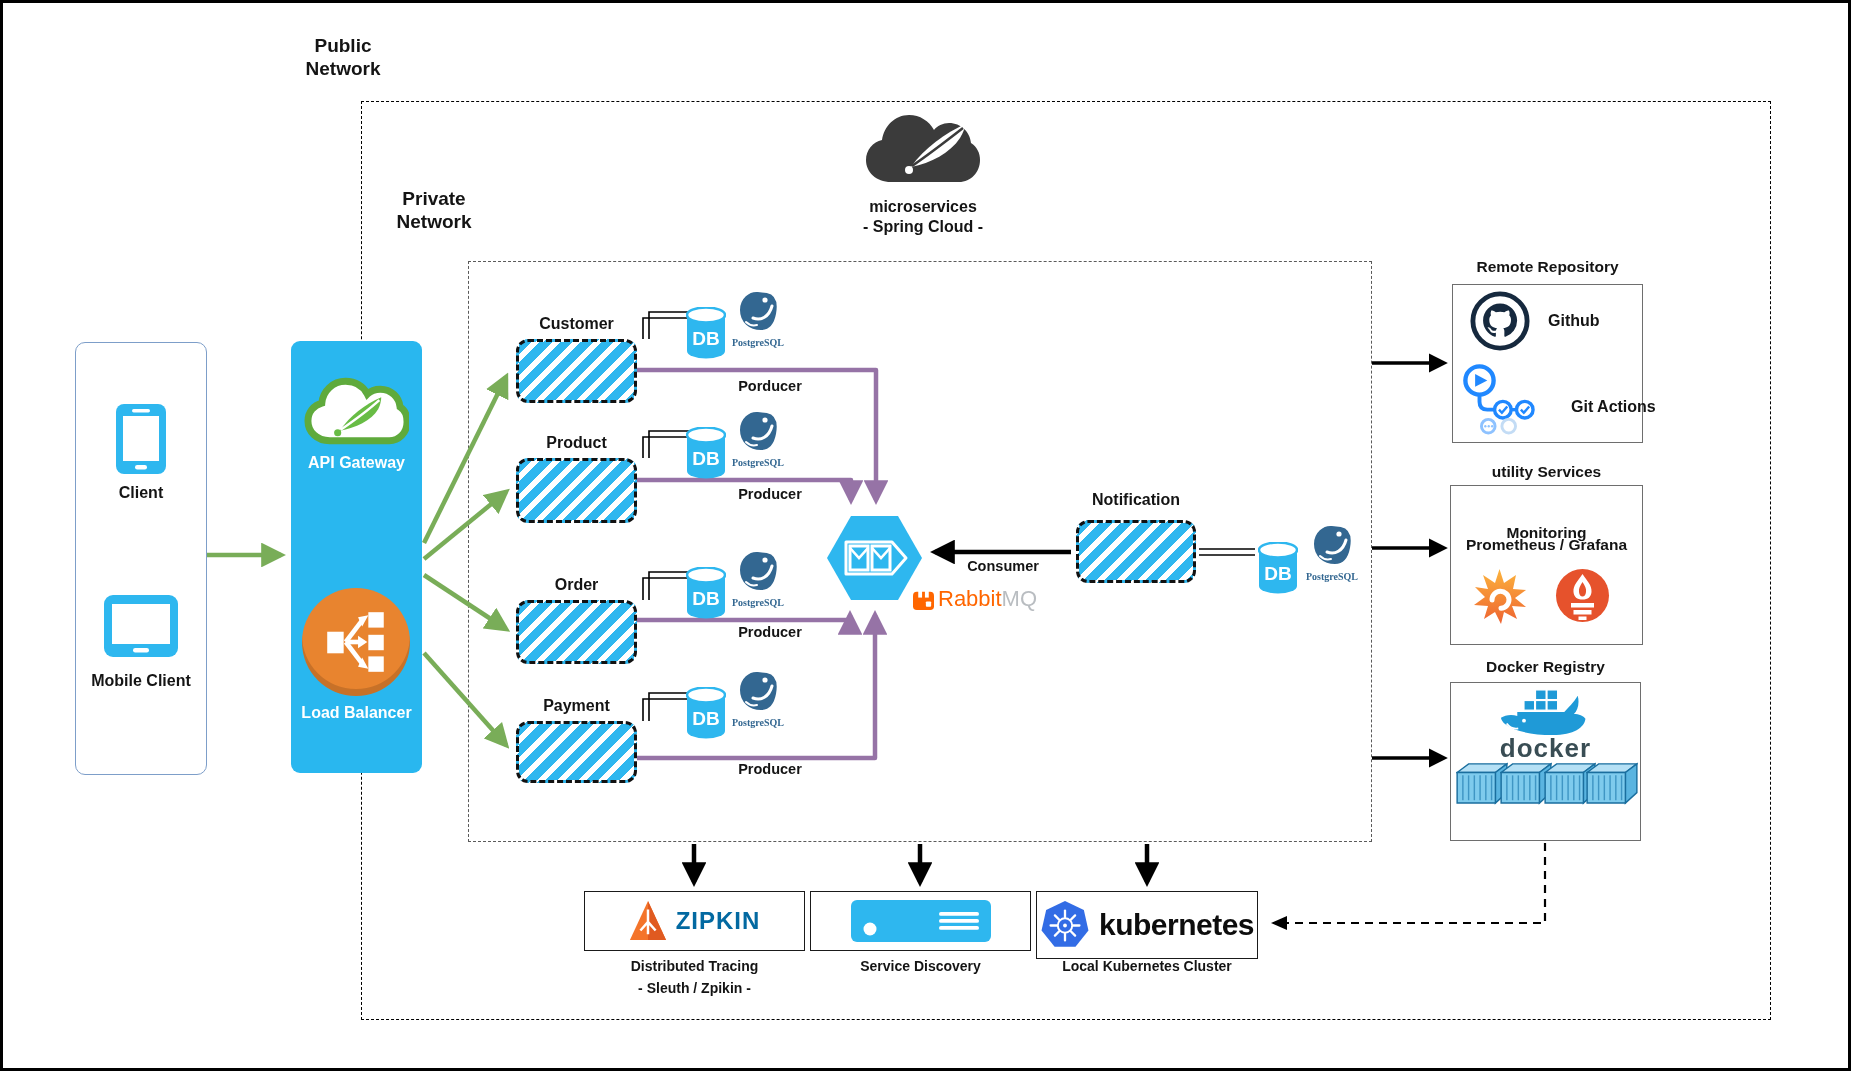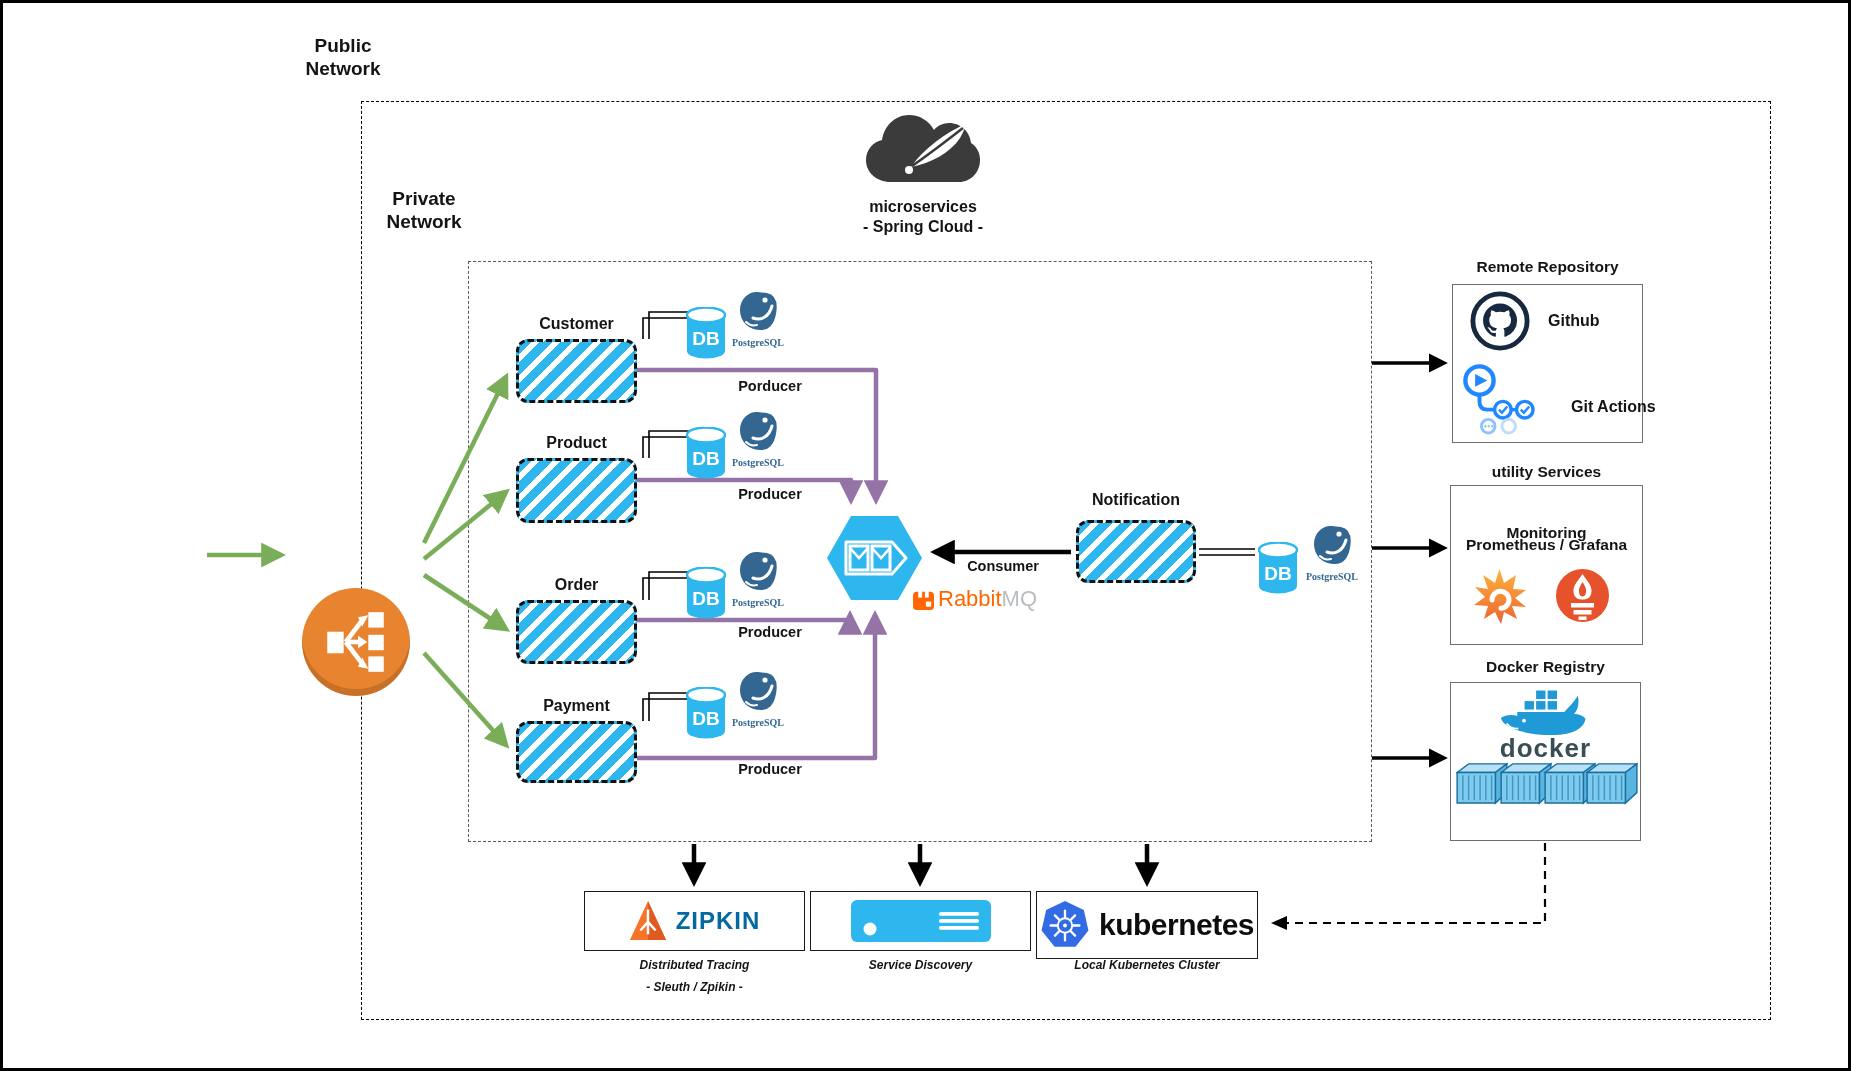--- a/index.html
+++ b/index.html
@@ -19,21 +19,21 @@
   .svc-box{position:absolute;left:513px;width:121px;border:3px dashed #111;border-radius:12px;background:repeating-linear-gradient(135deg,#2eb7ef 0 9px,#ffffff 9px 14.5px);box-sizing:border-box;}
   .svc-lbl{width:121px;left:513px;}
   .db{position:absolute;width:40px;height:52px;margin-top:16px;}
   .db-label{position:absolute;left:0;top:21px;width:100%;text-align:center;color:#fff;font-weight:bold;font-size:19px;}
   .pg{position:absolute;width:58px;text-align:center;}
   .pg-name{font-size:10px;font-weight:600;color:#336791;margin-top:-1px;font-family:Liberation Serif, serif;}
   .prod-lbl{left:720px;width:94px;font-size:14.5px;text-align:center;}
   .titlebox{font-size:15.5px;}
   .outbox{position:absolute;background:#fff;border:1.6px solid #6e6e6e;box-sizing:border-box;}
   .botbox{position:absolute;background:#fff;border:1.6px solid #1a1a1a;box-sizing:border-box;display:flex;align-items:center;justify-content:center;gap:9px;}
-  .cap{font-size:12px;font-style:italic;}
+  .cap{font-size:14px;}
   .zipkin-word{font-size:24px;font-weight:800;letter-spacing:1px;color:#0369a1;}
   .k8s-word{font-size:30px;font-weight:bold;color:#0d0d0d;letter-spacing:-0.5px;}
   .docker-word{font-size:26px;font-weight:bold;color:#394d54;letter-spacing:1px;}
   .rabbit-row{position:absolute;left:910px;top:583px;display:flex;align-items:center;gap:4px;}
   .rabbit-word{font-size:22px;font-weight:normal;}
   .rabbit-word .r{color:#ff6600;}
   .rabbit-word .mq{color:#b9bdc1;}
   .hdr-title{font-size:16px;}
   svg.wires{position:absolute;left:0;top:0;pointer-events:none;}
   .icon{display:inline-block;line-height:0;}
@@ -194,21 +194,21 @@
         </g>
         <circle cx="26" cy="26.5" r="2" fill="#fff"></circle>
       </symbol>
     </defs>
   </svg>
 
   <div class="netbox" style="left:358px;top:98px;width:1408px;height:917px;"></div>
   <div class="netbox gray" style="left:465px;top:258px;width:902px;height:579px;"></div>
   <div class="lbl netlbl ctr pre" style="left:290px;top:31px;width:100px;">Public
 Network</div>
-  <div class="lbl netlbl ctr pre" style="left:373px;top:184px;width:96px;">Private
+  <div class="lbl netlbl ctr pre" style="left:383px;top:184px;width:96px;">Private
 Network</div>
 
   <svg class="wires" width="1851" height="1071" viewBox="0 0 1851 1071">
     <defs>
       <marker id="aG" viewBox="0 0 10 10" refX="8" refY="5" markerWidth="5.5" markerHeight="5.5" orient="auto">
           <path d="M0,0 L10,5 L0,10 Z" fill="#79ad58"></path>
         </marker>
       <marker id="aP" viewBox="0 0 10 10" refX="8" refY="5" markerWidth="5.5" markerHeight="5.5" orient="auto">
           <path d="M0,0 L10,5 L0,10 Z" fill="#9673a6"></path>
         </marker>
@@ -260,21 +260,38 @@
         <path d="M1252,552 H1196"></path>
     </g>
   </svg>
 
   <span class="icon abs" style="left:858px;top:101px;"><svg width="124" height="86">
         <use href="#sym-cloud-dark"></use>
       </svg></span>
   <div class="lbl ctr hdr-title" style="left:820px;top:194px;width:200px;">microservices</div>
   <div class="lbl ctr hdr-title" style="left:820px;top:214px;width:200px;">- Spring Cloud -</div>
 
-
+  <div class="client-group">
+    <span class="icon abs" style="left:37px;top:60px;"><svg width="56" height="72">
+          <use href="#sym-phone"></use>
+        </svg></span>
+    <div class="lbl ctr" style="left:0;top:140px;width:130px;">Client</div>
+    <span class="icon abs" style="left:27px;top:250px;"><svg width="76" height="66">
+          <use href="#sym-tablet"></use>
+        </svg></span>
+    <div class="lbl ctr" style="left:0;top:328px;width:130px;">Mobile Client</div>
+  </div>
+
+  <div class="gw-box">
+    <span class="icon abs" style="left:13px;top:32px;"><svg width="105" height="76">
+          <use href="#sym-cloud-green"></use>
+        </svg></span>
+    <div class="lbl ctr gw-lbl" style="left:0;top:112px;">API Gateway</div>
+    <div class="lbl ctr gw-lbl" style="left:0;top:362px;">Load Balancer</div>
+  </div>
   <div class="lb-circle">
     <svg width="74" height="74">
         <use href="#sym-lb"></use>
       </svg>
   </div>
 
   <div class="lbl ctr svc-lbl" style="top:311px;">Customer</div>
   <div class="svc-box" style="top:336px;height:64px;"></div>
   <div class="lbl ctr svc-lbl" style="top:430px;">Product</div>
   <div class="svc-box" style="top:455px;height:65px;"></div>

